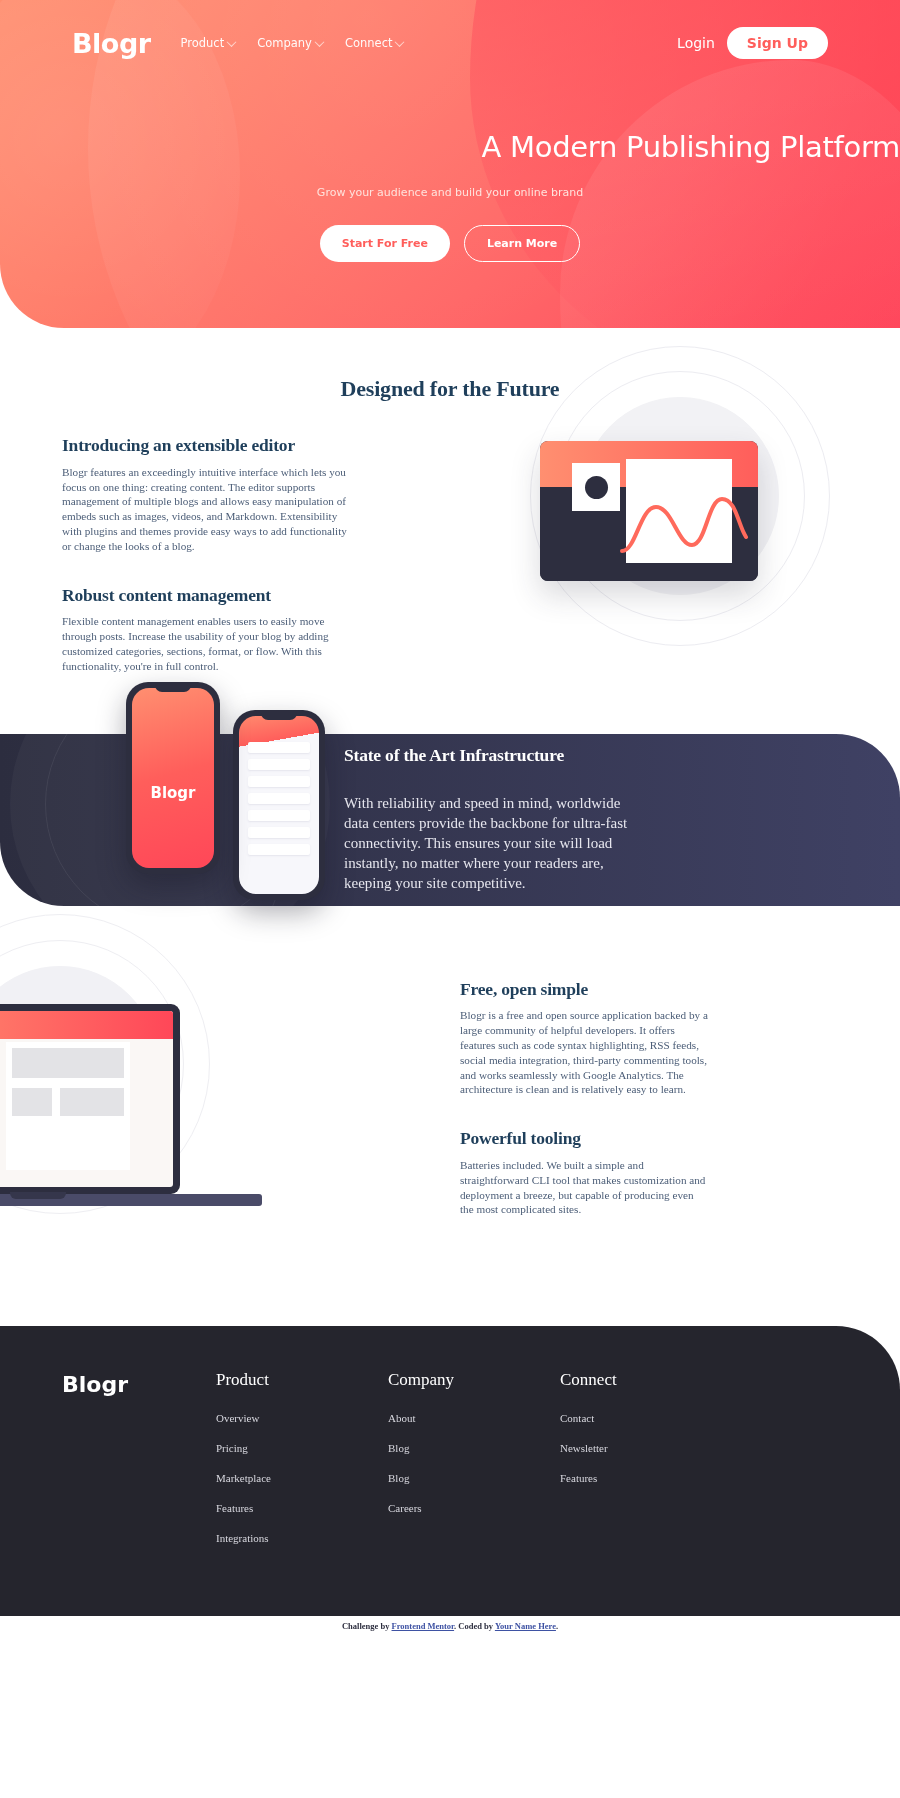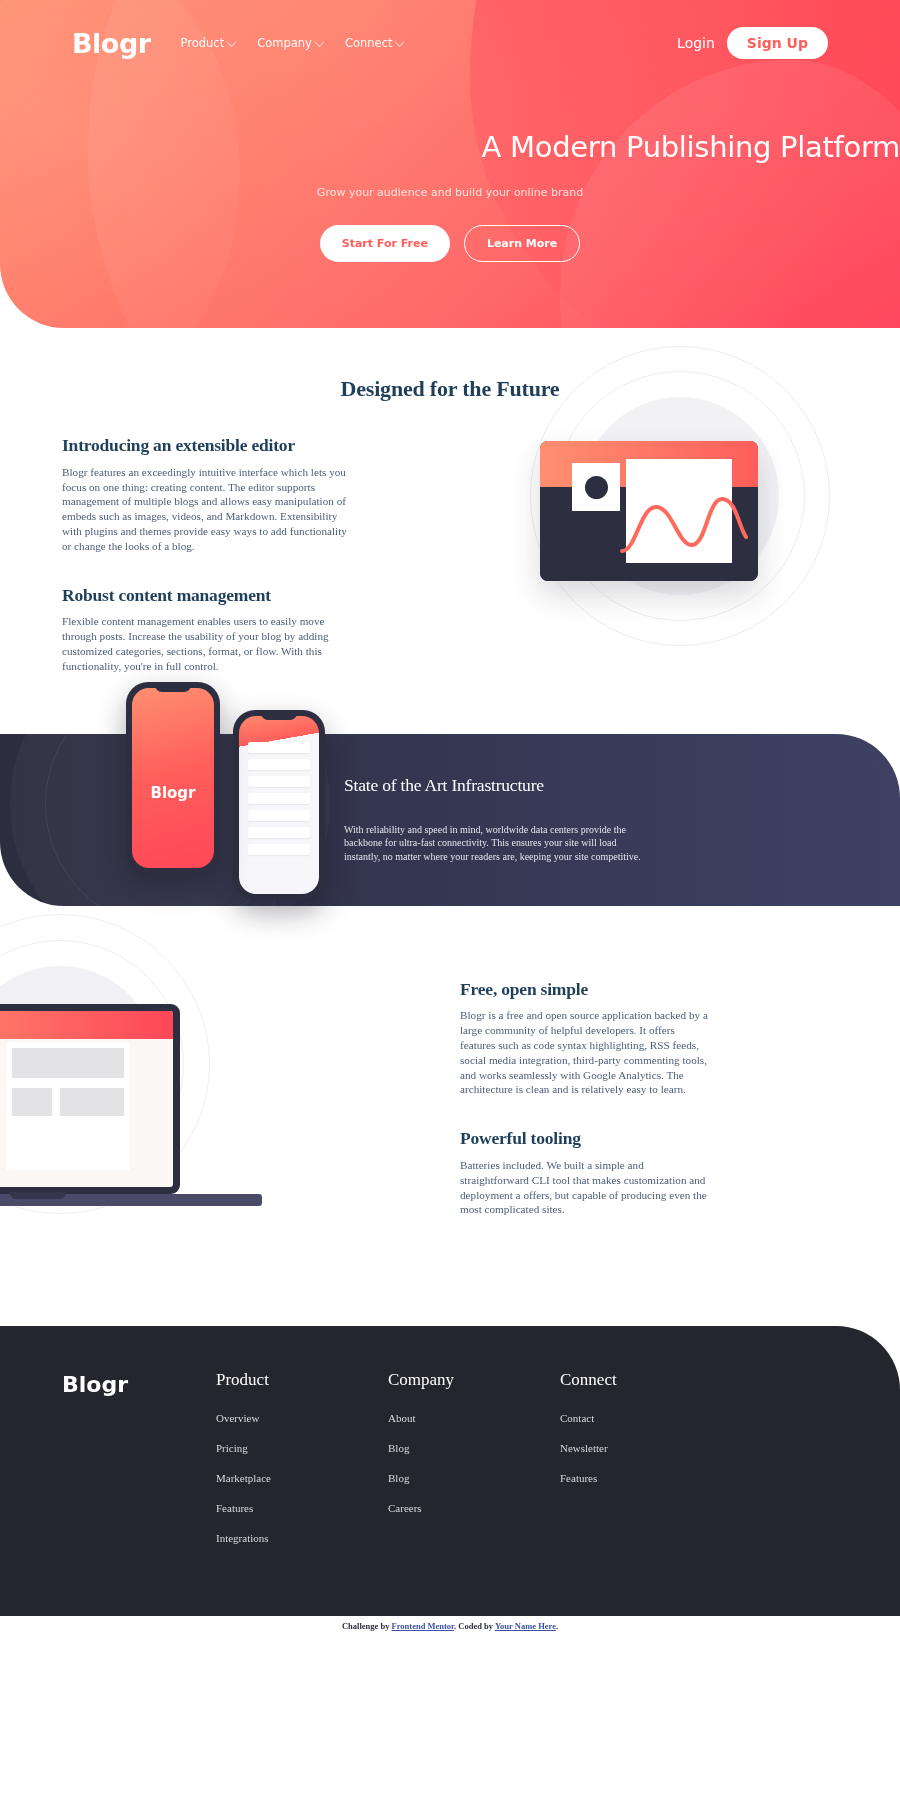--- a/index.html
+++ b/index.html
@@ -255,27 +255,27 @@
   .dc2 { width: 250px; height: 250px; left: 45px; top: -55px; }
   .dc3 { width: 420px; height: 420px; left: -130px; top: -120px; }
   .dark-text {
     position: relative;
     z-index: 4;
     margin-left: 344px;
     width: 300px;
   }
   .dark-h {
     font-size: 17.5px;
-    font-weight: 400;
+    font-weight: 700;
     color: #ffffff;
     line-height: 1.08;
     letter-spacing: -0.2px;
   }
   .dark-p {
-    font-size: 10px;
+    font-size: 15px;
     line-height: 1.34;
     color: #e6e6ee;
     margin-top: 28px;
   }
 
   
   .phones {
     position: absolute;
     left: 120px; top: 5px;
     width: 220px; height: 230px;
@@ -543,21 +543,21 @@
       <div class="laptop-notch"></div>
     </div>
 
     <div class="free-text">
       <div>
         <h3 class="feat-h">Free, open simple</h3>
         <p class="feat-p">Blogr is a free and open source application backed by a large community of helpful developers. It offers features such as code syntax highlighting, RSS feeds, social media integration, third-party commenting tools, and works seamlessly with Google Analytics. The architecture is clean and is relatively easy to learn.</p>
       </div>
       <div class="feat-block-2">
         <h3 class="feat-h">Powerful tooling</h3>
-        <p class="feat-p">Batteries included. We built a simple and straightforward CLI tool that makes customization and deployment a offers, but capable of producing even the most complicated sites.</p>
+        <p class="feat-p">Batteries included. We built a simple and straightforward CLI tool that makes customization and deployment a breeze, but capable of producing even the most complicated sites.</p>
       </div>
     </div>
   </section>
 
   <footer class="footer">
     <div class="f-brand">Blogr</div>
 
     <div class="f-col">
       <div class="f-head">Product</div>
       <span class="f-link">Overview</span>

